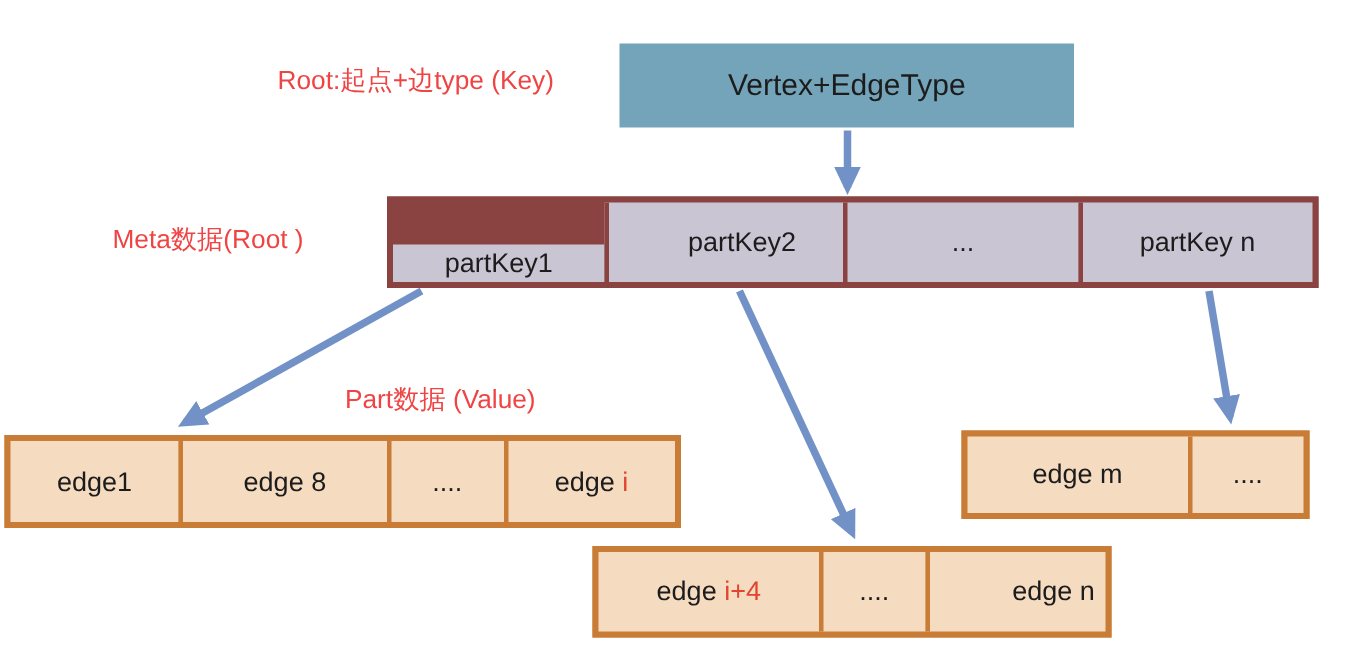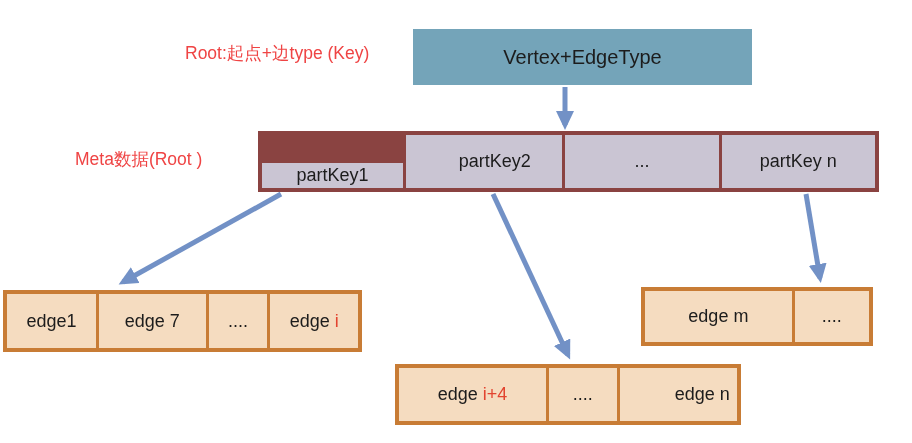--- a/index.html
+++ b/index.html
@@ -13,21 +13,21 @@
   }
   .label{
     position:absolute;
     font-size:17.5px;
     line-height:24px;
     color:#ef4444;
     white-space:pre;
   }
   .root-box{
     position:absolute;
-    left:413px;top:29px;width:339px;height:56px;
+    left:413px;top:29px;width:303px;height:56px;
     background:#74a4b9;
     display:flex;align-items:center;justify-content:center;
     font-size:20px;
   }
   .row{
     position:absolute;
     display:flex;
     box-sizing:border-box;
   }
   .meta-row{
@@ -42,21 +42,21 @@
   .meta-row .cell:first-child{border-left:none;margin-top:28px;}
   .part-row{
     border:4px solid #c87c35;
     background:#c87c35;
   }
   .part-row .cell{
     background:#f5dcc0;
     border-left:3px solid #c87c35;
   }
   .part-row .cell:first-child{border-left:none;}
-  .part-row-1{left:3px;top:290px;width:359px;height:62px;}
+  .part-row-1{left:3px;top:290px;width:451px;height:62px;}
   .part-row-2{left:395px;top:364px;width:346px;height:61px;}
   .part-row-3{left:641px;top:287px;width:232px;height:59px;}
   .cell{
     display:flex;align-items:center;justify-content:center;
     font-size:18px;
     box-sizing:border-box;
     min-width:0;
   }
   .cell span{white-space:pre;}
   .red{color:#e2442f;}
@@ -106,27 +106,28 @@
       <span>partKey2</span>
     </div>
     <div class="cell" style="flex:1 1 25.5%;">
       <span>...</span>
     </div>
     <div class="cell" style="flex:1 1 25.5%;">
       <span>partKey n</span>
     </div>
   </div>
 
+  <div class="label" style="left:230px;top:254px;">Part数据 (Value)</div>
 
   <div class="row part-row part-row-1">
     <div class="cell" style="flex:1 1 25.3%;">
       <span>edge1</span>
     </div>
     <div class="cell" style="flex:1 1 31.3%;">
-      <span>edge 7</span>
+      <span>edge 8</span>
     </div>
     <div class="cell" style="flex:1 1 17.6%;">
       <span>....</span>
     </div>
     <div class="cell" style="flex:1 1 25.8%;">
       <span>edge </span>
         <span class="red">i</span>
     </div>
   </div>
 

